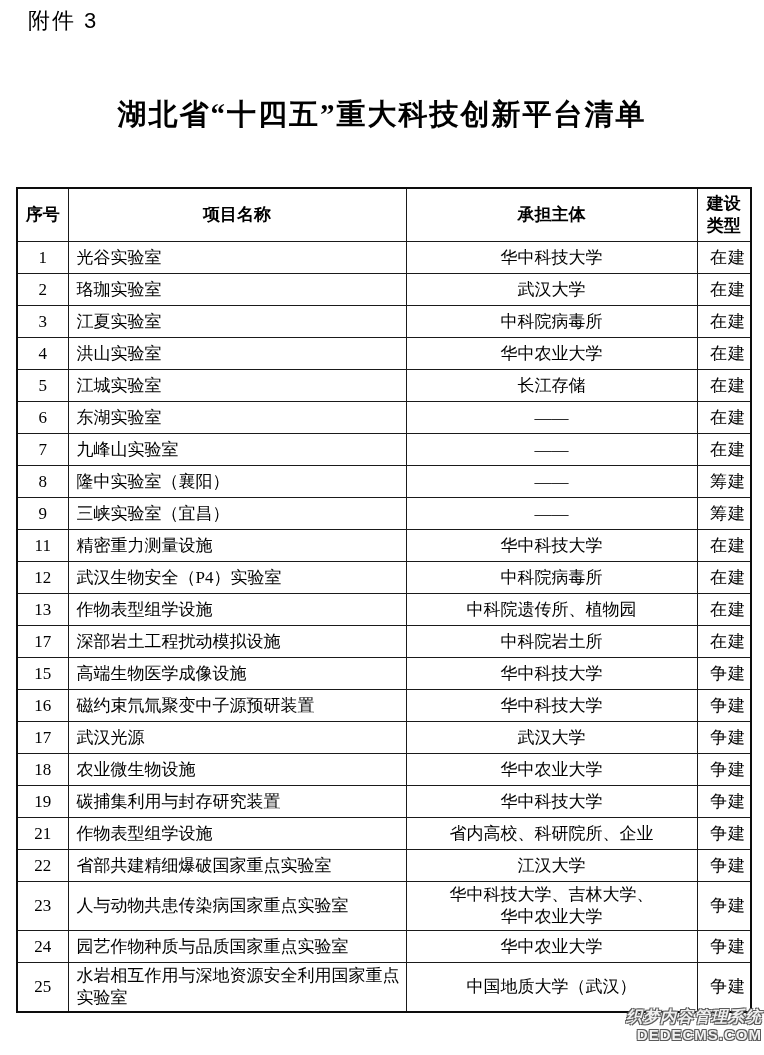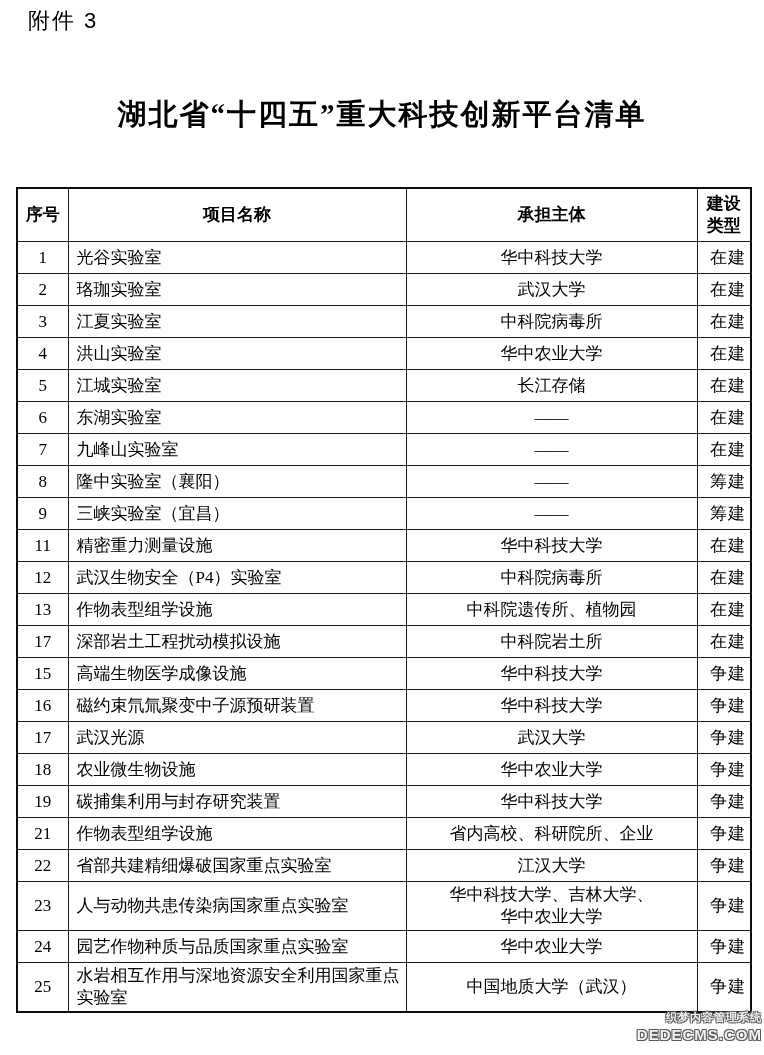--- a/index.html
+++ b/index.html
@@ -89,21 +89,21 @@
     text-align: right;
     font-family: "Liberation Sans", sans-serif;
     font-weight: bold;
     color: #f2f2f2;
     text-shadow:
       -1px -1px 0 #5a5a5a,
        1px -1px 0 #5a5a5a,
       -1px  1px 0 #5a5a5a,
        1px  1px 0 #5a5a5a;
   }
-  .watermark .wm-line1 { font-size: 11px; line-height: 18px; letter-spacing: 1px; }
+  .watermark .wm-line1 { font-size: 16px; line-height: 18px; letter-spacing: 1px; font-style: italic; }
   .watermark .wm-line2 { font-size: 15px; line-height: 17px; letter-spacing: 1px; }
 </style>
 </head>
 <body>
 
 <div class="attachment-label">附件 3</div>
 
 <h1 class="doc-title">湖北省“十四五”重大科技创新平台清单</h1>
 
 <table class="platform-table">

